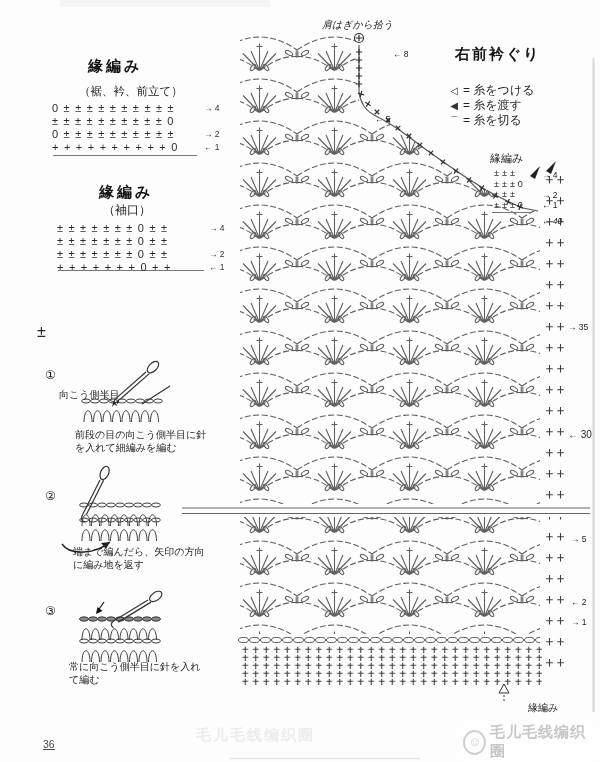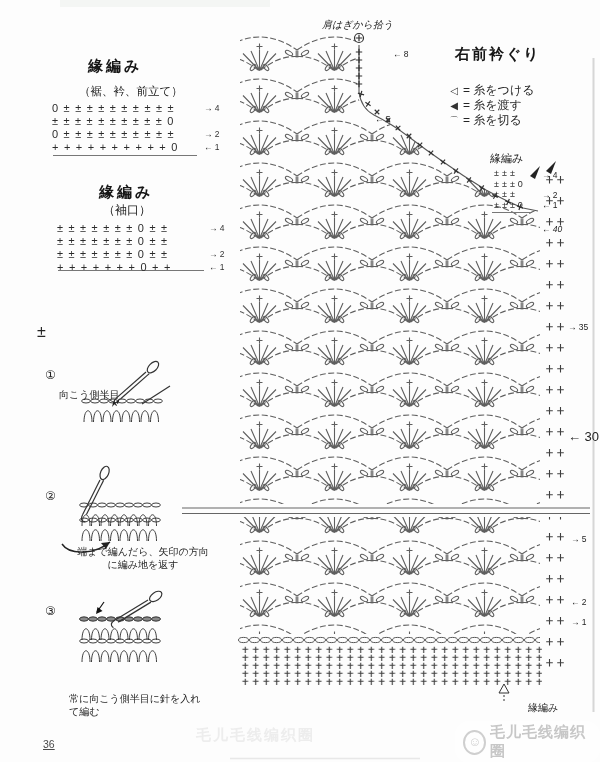--- a/index.html
+++ b/index.html
@@ -251,39 +251,40 @@
   <div class="grid" style="left:494px;top:168px;">
     <div class="rerow">±±±</div>
     <div class="rerow">±±±0</div>
     <div class="rerow">±±±</div>
     <div class="rerow">±±±0</div>
   </div>
   <div class="lbl" style="left:542px;top:170px;font-size:8.5px;">→ 4</div>
   <div class="lbl" style="left:542px;top:190px;font-size:8.5px;">→ 2</div>
   <div class="lbl" style="left:542px;top:200px;font-size:8.5px;">← 1</div>
 
-  <div class="lbl" style="left:542px;top:224px;font-size:8.5px;font-style:italic;">← 40</div>
+  <div class="lbl" style="left:542px;top:216px;font-size:8.5px;font-style:italic;">← 40</div>
   <div class="lbl" style="left:568px;top:322px;font-size:8.5px;">→ 35</div>
-  <div class="lbl" style="left:568px;top:429px;font-size:13px;">← 30</div>
+  <div class="lbl" style="left:568px;top:429px;font-size:10px;">← 30</div>
   <div class="lbl" style="left:571px;top:534px;font-size:8.5px;">→ 5</div>
   <div class="lbl" style="left:571px;top:597px;font-size:8.5px;">← 2</div>
   <div class="lbl" style="left:571px;top:617px;font-size:8.5px;">→ 1</div>
 
   <div class="lbl" style="left:528px;top:701px;font-size:10px;">緣編み</div>
 
   <div class="lbl" style="left:37px;top:323px;font-size:16px;">±</div>
 
   <div class="lbl" style="left:45px;top:368px;font-size:12px;">①</div>
   <div class="lbl" style="left:59px;top:388px;font-size:10px;">向こう側半目</div>
+  <div class="lbl cap" style="left:75px;top:428px;width:135px;">前段の目の向こう側半目に針を入れて細編みを編む</div>
 
   <div class="lbl" style="left:45px;top:489px;font-size:12px;">②</div>
-  <div class="lbl cap" style="left:73px;top:545px;width:140px;text-align:center;">端まで編んだら、矢印の方向に編み地を返す</div>
+  <div class="lbl cap" style="left:73px;top:545px;width:140px;">端まで編んだら、矢印の方向に編み地を返す</div>
 
   <div class="lbl" style="left:45px;top:604px;font-size:12px;">③</div>
-  <div class="lbl cap" style="left:69px;top:692px;width:135px;">常に向こう側半目に針を入れて編む</div>
+  <div class="lbl cap" style="left:69px;top:660px;width:135px;">常に向こう側半目に針を入れて編む</div>
 
   <div class="lbl" style="left:43px;top:738px;font-size:10.5px;color:#4a4a4a;text-decoration:underline;">36</div>
 
   <div class="lbl" style="left:196px;top:726px;font-size:15px;font-weight:700;letter-spacing:2px;color:#ededed;">毛儿毛线编织圈</div>
 
   <div id="wm">
     <span class="face">☺</span>
     <span class="wtxt">毛儿毛线编织圈</span>
   </div>
 

